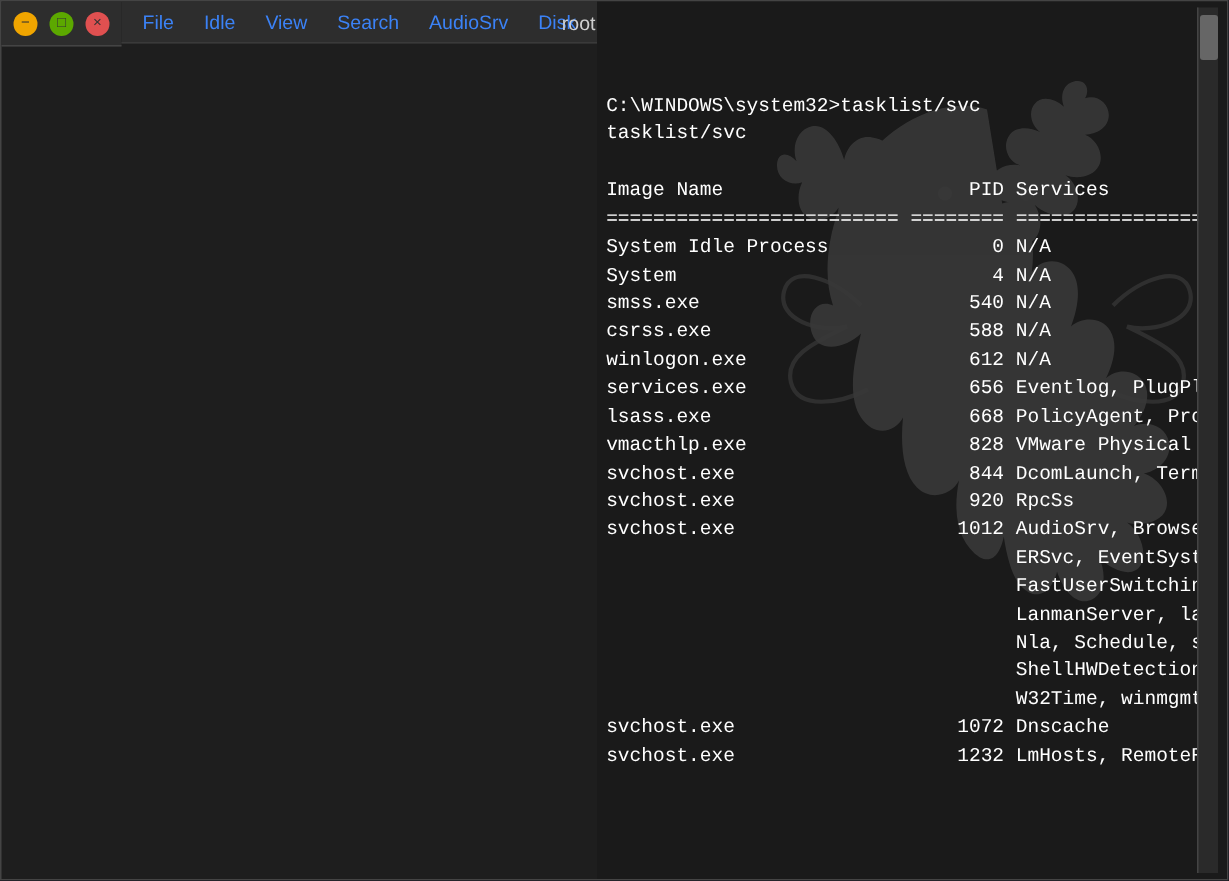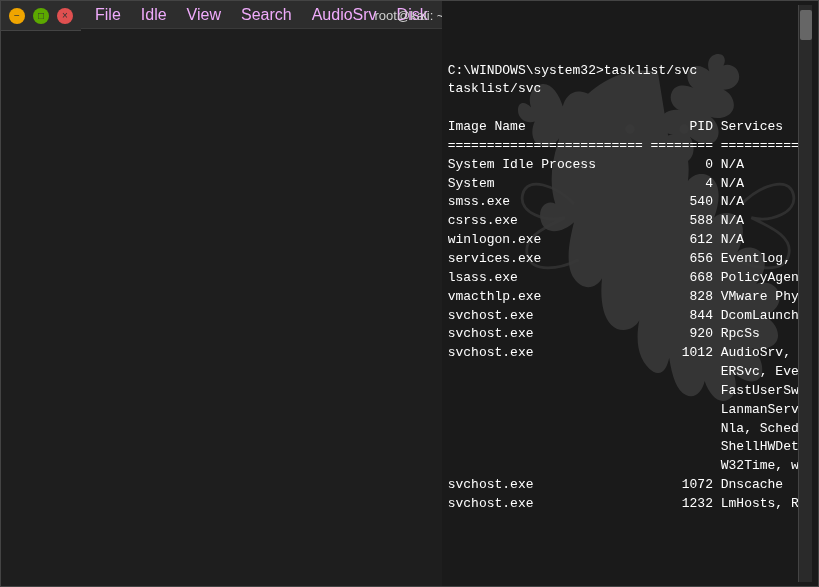--- a/index.html
+++ b/index.html
@@ -67,23 +67,23 @@
       background: #2d2d2d;
       height: 28px;
       display: flex;
       align-items: center;
       padding: 0 4px;
       border-bottom: 1px solid #3a3a3a;
       gap: 0;
     }
 
     .menu-item {
-      color: #f0abfc;
+      color: #3b82f6;
       font-family: sans-serif;
-      font-size: 16px;
+      font-size: 13px;
       padding: 4px 10px;
       cursor: pointer;
     }
 
     
     .terminal {
       flex: 1;
       background: #1a1a1a;
       color: #ffffff;
       font-family: 'Courier New', Courier, monospace;

